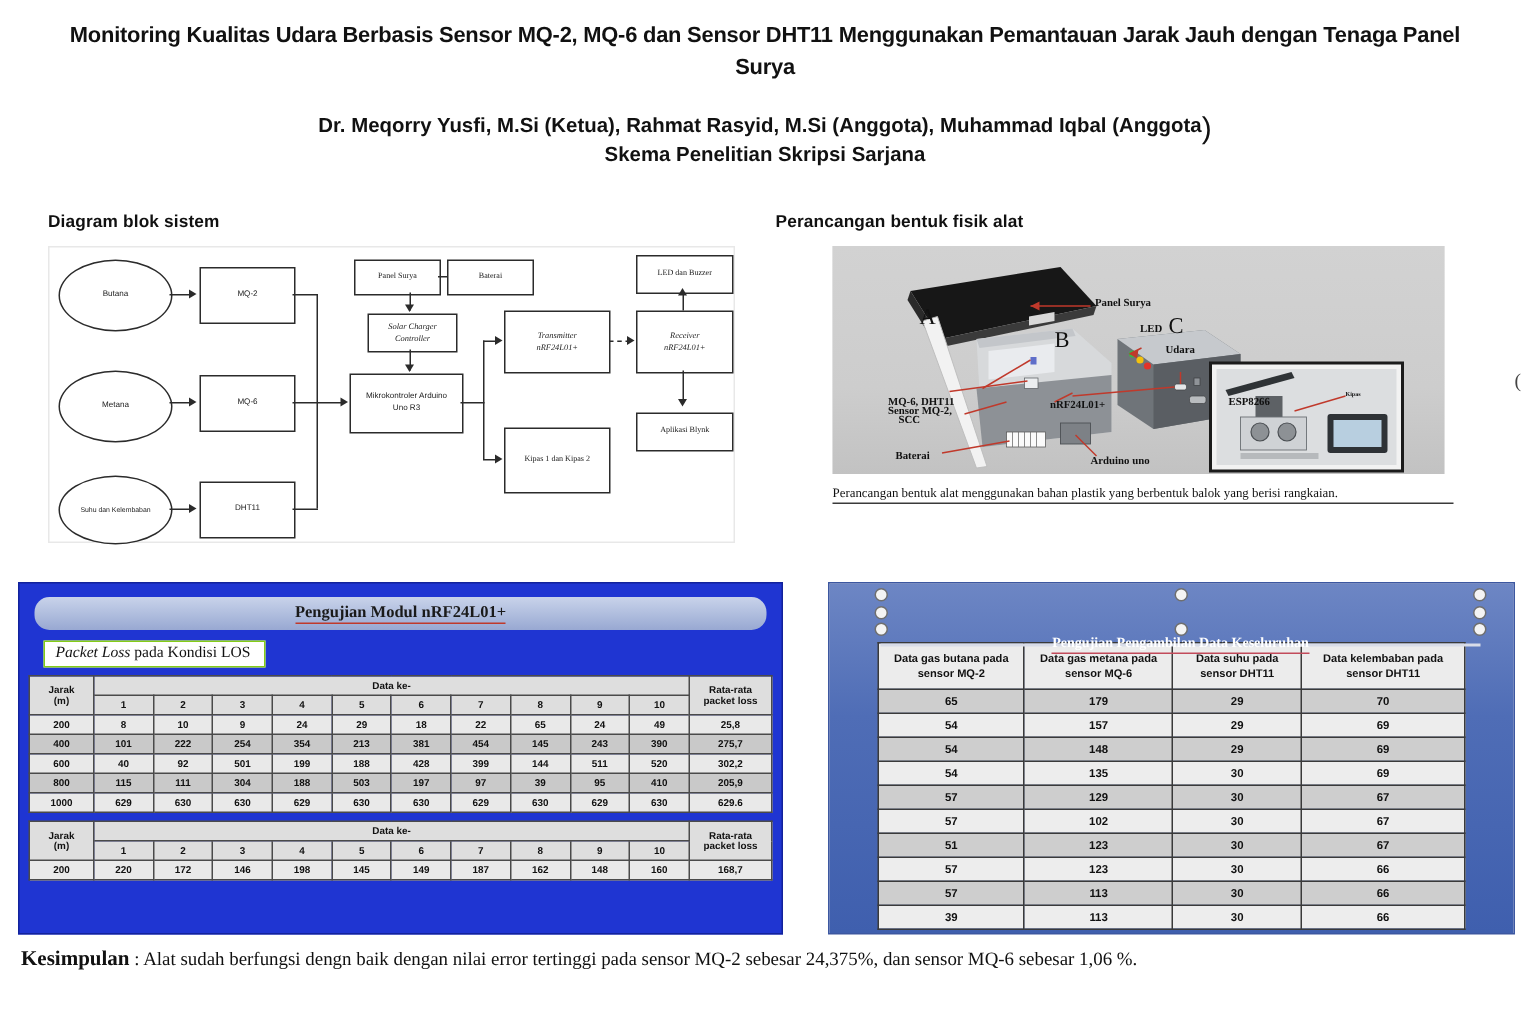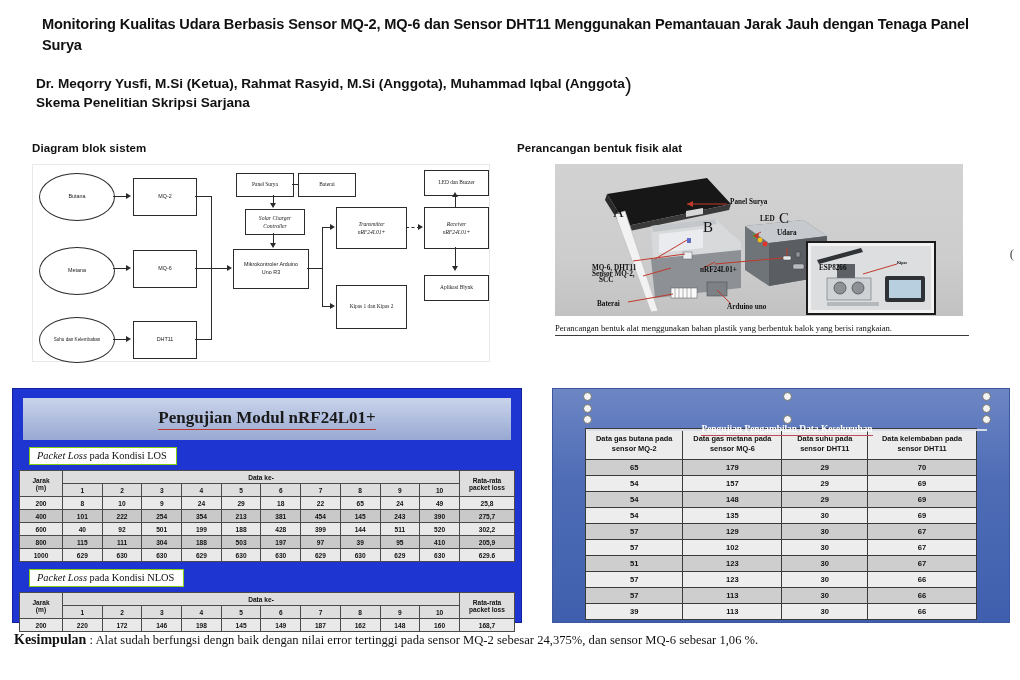--- a/index.html
+++ b/index.html
@@ -1,21 +1,21 @@
 <!DOCTYPE html>
 <html><head>
 <meta charset="utf-8">
 <style>
   html,body{margin:0;padding:0;}
   body{
     width:1020px;height:680px;background:#ffffff;overflow:hidden;position:relative;
     font-family:"Liberation Sans", sans-serif;color:#111;
   }
   
-  #header{padding:14px 36px 0 36px;}
+  #header{padding:14px 36px 0 36px;text-align:center;}
   #poster-title{
     font-size:14.6px;font-weight:bold;line-height:1.42;letter-spacing:-0.15px;
     color:#111;margin:0 6px;
   }
   #subtitle-block{margin-top:20px;}
   #subtitle-1{font-size:13.6px;font-weight:bold;line-height:1.3;}
   #authors{font-size:13.6px;font-weight:bold;line-height:1.35;margin-top:7px;}
   #authors .big-paren{font-size:20px;font-weight:normal;line-height:0;position:relative;top:4px;}
 
   
@@ -56,24 +56,24 @@
   #photo-note{margin-left:38px;margin-top:7px;font-family:"Liberation Serif",serif;font-size:8.6px;color:#111;
      border-bottom:1px solid #3a3a3a;padding-bottom:2px;width:414px;}
   #edge-paren{position:absolute;right:6px;top:106px;font-family:"Liberation Serif",serif;font-size:13px;color:#444;}
 
   
   #panel-left{
     position:absolute;left:12px;top:388px;width:508px;height:233px;
     background:#1f35d2;border:1px solid #12229b;
   }
   #panel-left-title{
-    margin:9px 10px 0 10px;height:42px;
+    margin:9px 10px 0 10px;height:22px;
     background:linear-gradient(180deg,#c9d3ea 0%,#aebcdd 55%,#98a8d2 100%);
     display:flex;align-items:center;justify-content:center;
-    font-family:"Liberation Serif",serif;font-weight:bold;font-size:17px;color:#1a1a1a;
+    font-family:"Liberation Serif",serif;font-weight:bold;font-size:11px;color:#1a1a1a;border-radius:10px;
   }
   #panel-left-title span{border-bottom:1.3px solid #c0392b;padding-bottom:1px;}
   .cond-box{
     margin:7px 0 0 16px;display:inline-block;background:#fff;border:1px solid #84cc16;
     padding:2px 9px 3px 7px;font-family:"Liberation Serif",serif;font-size:10.4px;color:#111;
   }
   .cond-box i{font-style:italic;}
   .ptbl{margin:5px 6px 0 6px;border-collapse:collapse;width:496px;
         font-family:"Liberation Sans",sans-serif;font-size:6.6px;font-weight:bold;color:#111;}
   .ptbl th,.ptbl td{border:1px solid #4a4a4a;text-align:center;padding:1px 0;background:#e9e9e9;height:10px;}
@@ -397,21 +397,20 @@
           <td>630</td>
           <td>629</td>
           <td>630</td>
           <td>629</td>
           <td>630</td>
           <td>629.6</td>
         </tr>
       </tbody>
     </table>
 
-  <div class="cond-box"><i>Packet Loss</i><span> pada Kondisi NLOS</span></div>
 
   <table class="ptbl" id="tbl-nlos">
       <thead>
         <tr>
           <th class="c-jarak" rowspan="2">Jarak<br>(m)</th>
           <th colspan="10">Data ke-</th>
           <th class="c-avg" rowspan="2">Rata-rata<br>packet loss</th>
         </tr>
         <tr>
           <th>1</th>

